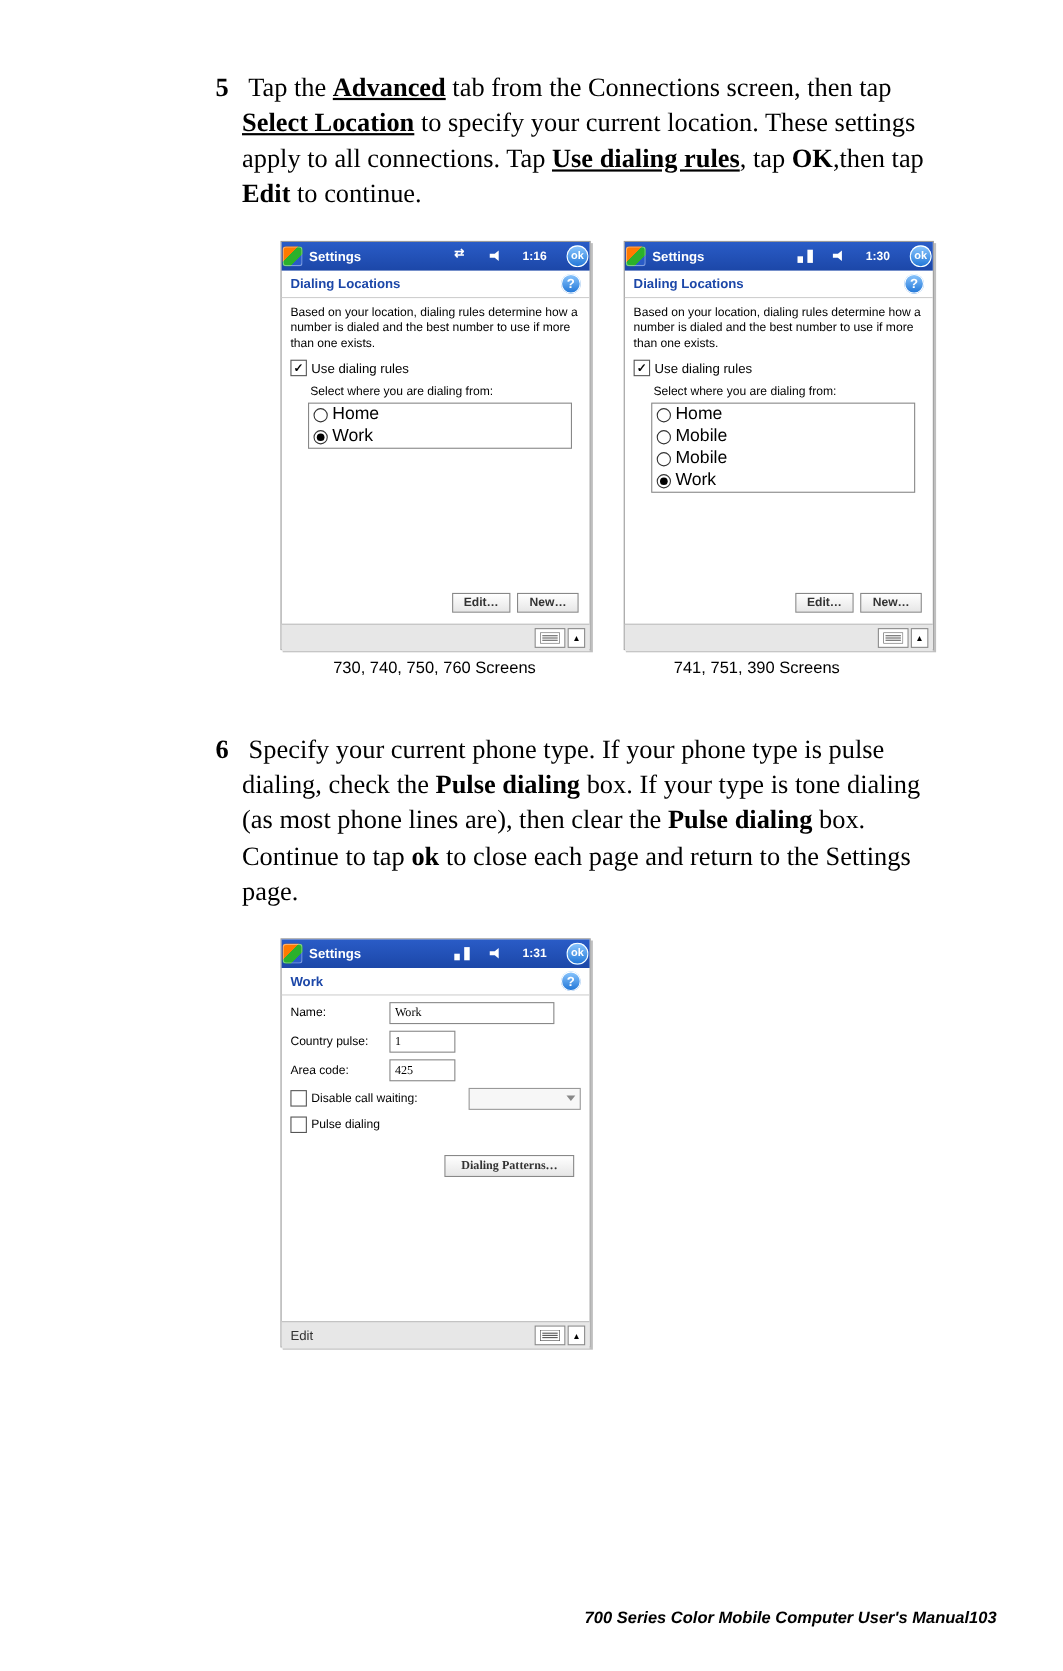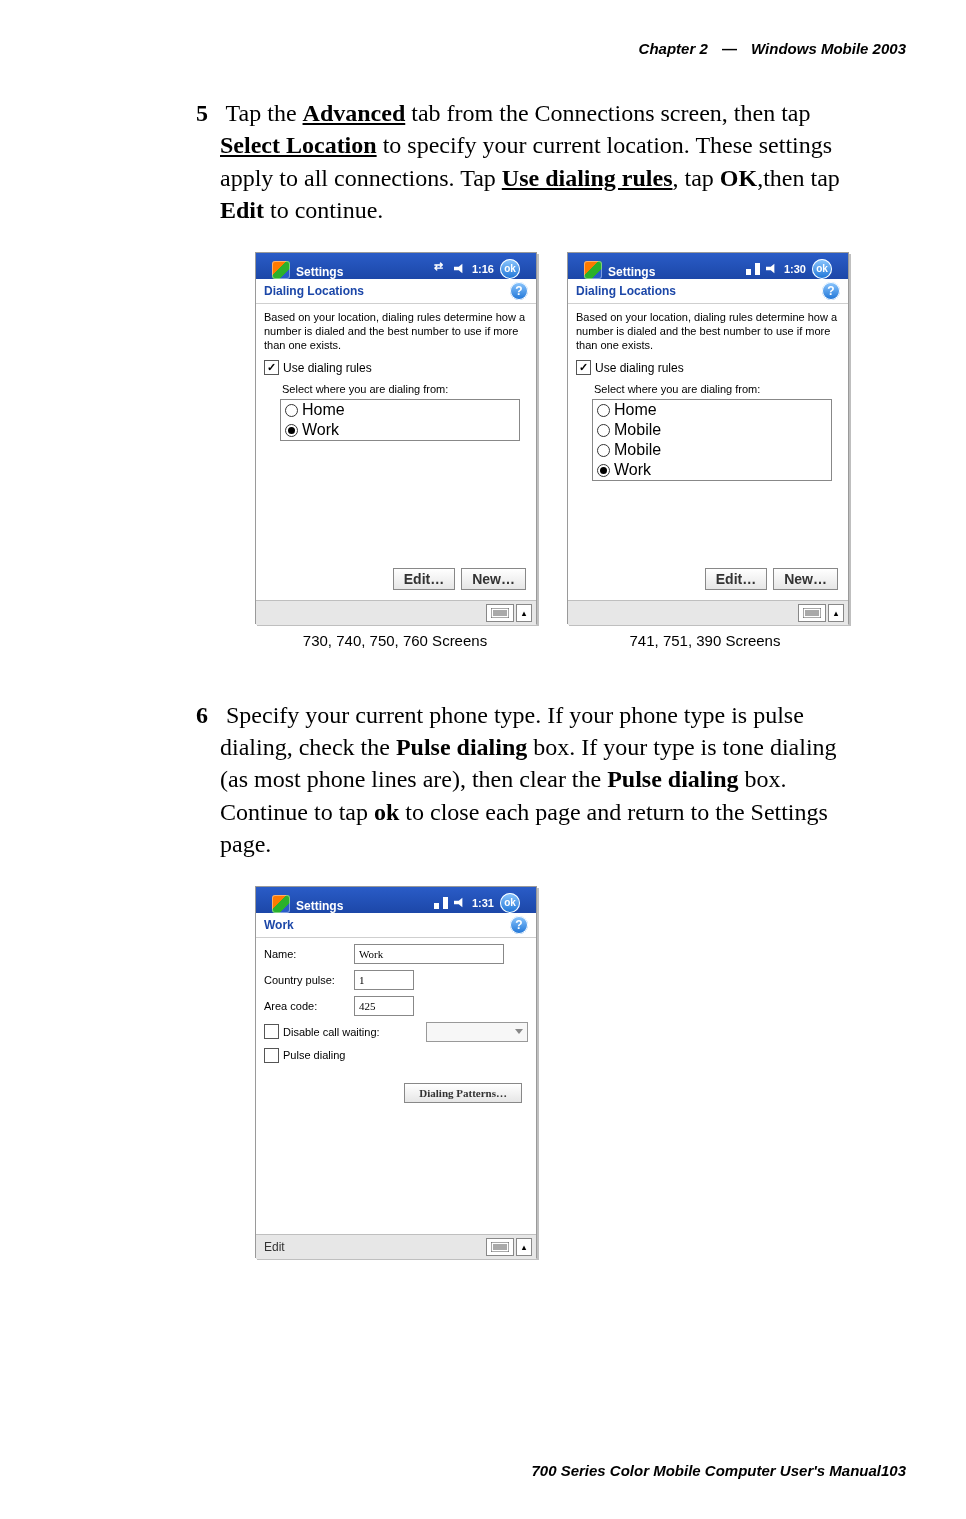--- a/index.html
+++ b/index.html
@@ -6,79 +6,74 @@
   .page{width:966px;min-height:1519px;margin:0 auto;position:relative;padding:40px 60px 50px 60px;box-sizing:border-box}
   .top-header{font-family:Verdana,Geneva,sans-serif;font-weight:bold;font-style:italic;font-size:15px;text-align:right;margin-bottom:40px}
   .top-header .chap{font-weight:bold;font-style:italic}
   .top-header .dash{font-style:normal;font-weight:bold;margin:0 10px}
   .top-header .title{font-weight:bold;font-style:italic}
   .step{margin-left:160px;margin-right:40px;margin-bottom:25px;font-size:24px;line-height:1.35}
   .step .num{font-weight:bold;display:inline-block;width:24px;margin-left:-24px}
   .step u{text-decoration:underline}
   .step b{font-weight:bold}
   .screens-row{margin-left:195px;display:flex;gap:30px;margin-bottom:8px}
-  .caption-row{margin-left:195px;display:flex;gap:30px;margin-bottom:50px}
+  .caption-row{margin-left:195px;display:flex;gap:13px;margin-bottom:50px}
   .caption{width:280px;text-align:center;font-family:Arial,Helvetica,sans-serif;font-size:15px}
   .screen3-wrap{margin-left:195px;margin-bottom:60px}
   .footer{position:absolute;bottom:40px;left:60px;right:60px;display:flex;justify-content:flex-end;font-family:Verdana,Geneva,sans-serif;font-weight:bold;font-style:italic;font-size:15px}
 
   
   .ppc{width:280px;height:370px;border:1px solid #9a9a9a;background:#fff;font-family:Tahoma,Arial,sans-serif;font-size:12px;color:#000;box-shadow:2px 2px 0 rgba(0,0,0,0.25);position:relative}
   .ppc.tall{height:370px}
   .ppc.med{height:370px}
-  .ppc .taskbar{height:26px;background:linear-gradient(to bottom,#2a5cc7,#1c47a8);color:#fff;display:flex;align-items:flex-end;padding:0 16px;font-weight:bold}
+  .ppc .taskbar{height:26px;background:linear-gradient(to bottom,#2a5cc7,#1c47a8);color:#fff;display:flex;align-items:center;padding:0 1px;font-weight:bold}
   .ppc .flag{width:18px;height:18px;border-radius:3px;background:linear-gradient(135deg,#ff7a00 0 40%,#2bb12b 40% 70%,#2a5cc7 70% 100%);margin-right:6px;box-shadow:inset 0 0 0 1px rgba(255,255,255,.4)}
   .ppc .tb-title{flex:1}
-  .ppc .tb-icons{display:flex;align-items:center;gap:6px;font-size:11px}
+  .ppc .tb-icons{display:flex;align-items:center;gap:18px;font-size:11px}
   .ppc .speaker{width:12px;height:12px;display:inline-block;background:#fff;clip-path:polygon(0 35%,40% 35%,70% 10%,70% 90%,40% 65%,0 65%)}
   .ppc .net{width:14px;height:12px;position:relative}
   .ppc .net:before,.ppc .net:after{content:"";position:absolute;background:#fff}
   .ppc .net:before{left:0;top:6px;width:5px;height:6px}
   .ppc .net:after{right:0;top:0;width:5px;height:12px}
   .ppc .net-arrows{width:14px;height:12px;position:relative}
   .ppc .net-arrows:before{content:"⇄";color:#fff;font-size:11px;position:absolute;left:0;top:-3px}
   .ppc .ok{width:20px;height:20px;border-radius:50%;background:linear-gradient(to bottom,#8fc9ff,#1c73d6);color:#fff;display:flex;align-items:center;justify-content:center;font-size:10px;font-weight:bold;box-shadow:inset 0 0 0 1px #fff}
   .ppc .title-row{height:24px;display:flex;align-items:center;justify-content:space-between;padding:0 8px;color:#1c47a8;font-weight:bold;border-bottom:1px solid #cfcfcf}
   .ppc .help{width:18px;height:18px;border-radius:50%;background:linear-gradient(to bottom,#8fc9ff,#1c73d6);color:#fff;display:flex;align-items:center;justify-content:center;font-size:12px;font-weight:bold;box-shadow:inset 0 0 0 1px #fff}
   .ppc .body{padding:6px 8px;height:calc(100% - 26px - 24px - 24px);box-sizing:border-box;position:relative}
   .ppc .desc{font-size:11px;line-height:1.3;margin-bottom:8px}
   .ppc .chk{display:flex;align-items:center;gap:4px;margin-bottom:8px}
   .ppc .chk .box{width:13px;height:13px;border:1px solid #555;display:flex;align-items:center;justify-content:center;font-size:11px;font-weight:bold}
   .ppc .subl{font-size:11px;margin-left:18px;margin-bottom:4px}
   .ppc .listbox{margin:0 8px 0 16px;border:1px solid #888;background:#fff;font-size:16px}
   .ppc .listbox .opt{display:flex;align-items:center;gap:4px;padding:1px 4px}
   .ppc .radio{width:11px;height:11px;border:1px solid #333;border-radius:50%;display:flex;align-items:center;justify-content:center}
   .ppc .radio.sel:after{content:"";width:7px;height:7px;background:#000;border-radius:50%}
   .ppc .btnrow{position:absolute;right:10px;bottom:10px;display:flex;gap:6px}
-  .ppc .btn{border:1px solid #888;background:linear-gradient(to bottom,#fff,#e6e6e6);padding:2px 10px;font-size:14px;font-family:Tahoma,Arial,sans-serif;font-weight:bold;color:#333}
+  .ppc .btn{border:1px solid #888;background:linear-gradient(to bottom,#fff,#e6e6e6);padding:2px 10px;font-size:11px;font-family:Tahoma,Arial,sans-serif;font-weight:bold;color:#333}
   .ppc .bottombar{height:24px;background:#e7e7e7;border-top:1px solid #bfbfbf;display:flex;align-items:center;justify-content:flex-end;padding-right:4px;gap:2px}
   .ppc .bottombar.left{justify-content:space-between;padding-left:8px}
   .ppc .sip{width:26px;height:16px;border:1px solid #888;background:#fff;display:flex;align-items:center;justify-content:center}
   .ppc .sip svg{display:block}
   .ppc .up{width:14px;height:16px;border:1px solid #888;background:#fff;display:flex;align-items:center;justify-content:center;font-size:9px}
 
   
   .ppc .formrow{display:flex;align-items:center;gap:8px;margin-bottom:6px;font-size:11px}
   .ppc .formrow label{width:82px}
   .ppc .txt{border:1px solid #888;height:18px;padding:0 4px;font-size:11px;font-family:Tahoma}
   .ppc .combo{border:1px solid #999;height:18px;width:100px;position:relative;background:#f7f7f7}
   .ppc .combo:after{content:"";position:absolute;right:4px;top:6px;border-left:4px solid transparent;border-right:4px solid transparent;border-top:5px solid #888}
   .ppc .bigbtn{border:1px solid #888;background:linear-gradient(to bottom,#fff,#e6e6e6);padding:3px 14px;font-size:11px;font-weight:bold;font-family:Tahoma;color:#333;margin-top:14px;float:right;margin-right:6px}
   .ppc .bottom-label{font-size:12px;color:#333}
 </style>
 </head>
 <body>
 
 <div class="page">
 
-  <div class="top-header">
-    <span class="chap">Chapter 2</span>
-    <span class="dash">—</span>
-    <span class="title">Windows Mobile 2003</span>
-  </div>
 
   <p class="step">
     <span class="num">5</span>
     <span>Tap the </span><b><u>Advanced</u></b><span> tab from the Connections screen, then tap </span><b><u>Select Location</u></b><span> to specify your current location. These settings apply to all connections. Tap </span><b><u>Use dialing rules</u></b><span>, tap </span><b>OK</b><span>,then tap </span><b>Edit</b><span> to continue.</span>
   </p>
 
   <div class="screens-row">
 
     <div class="ppc med">
       <div class="taskbar">

